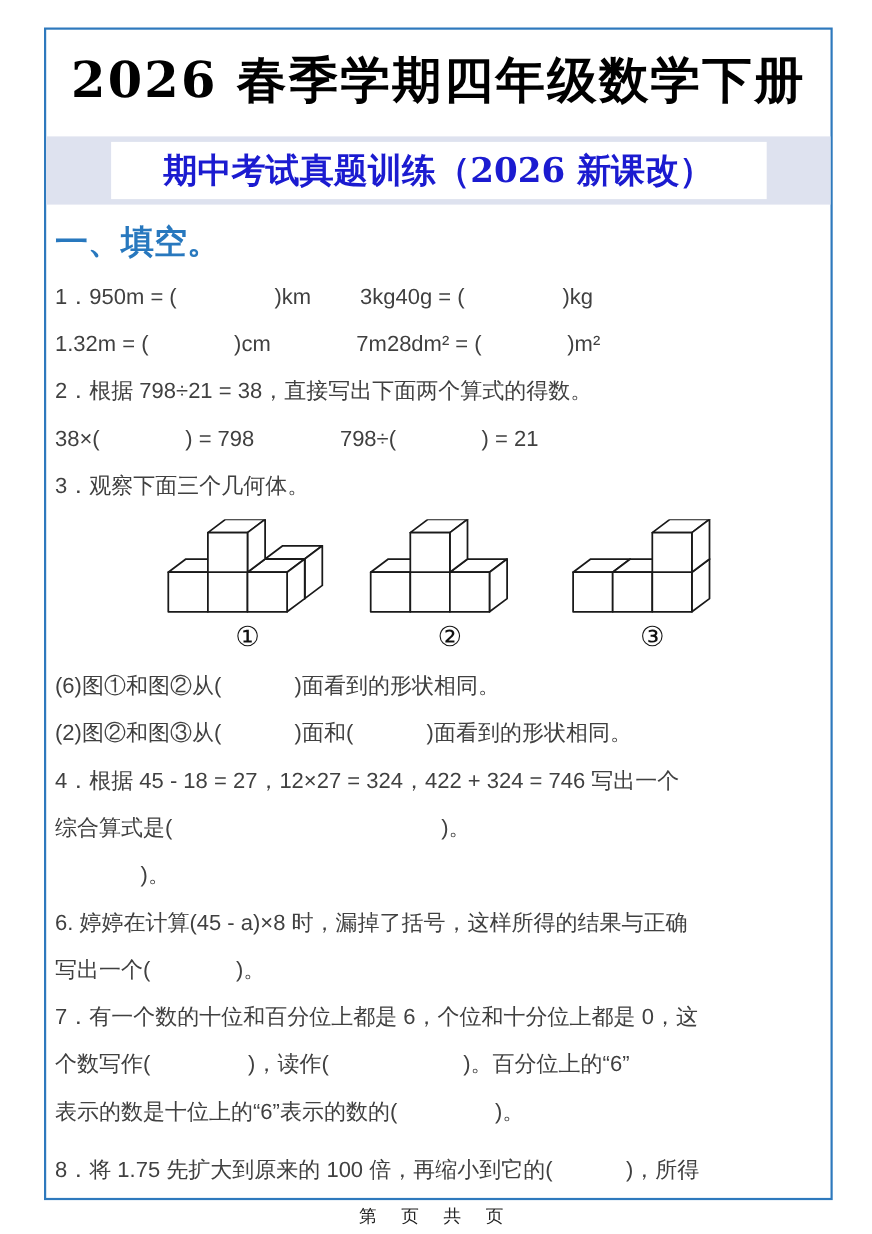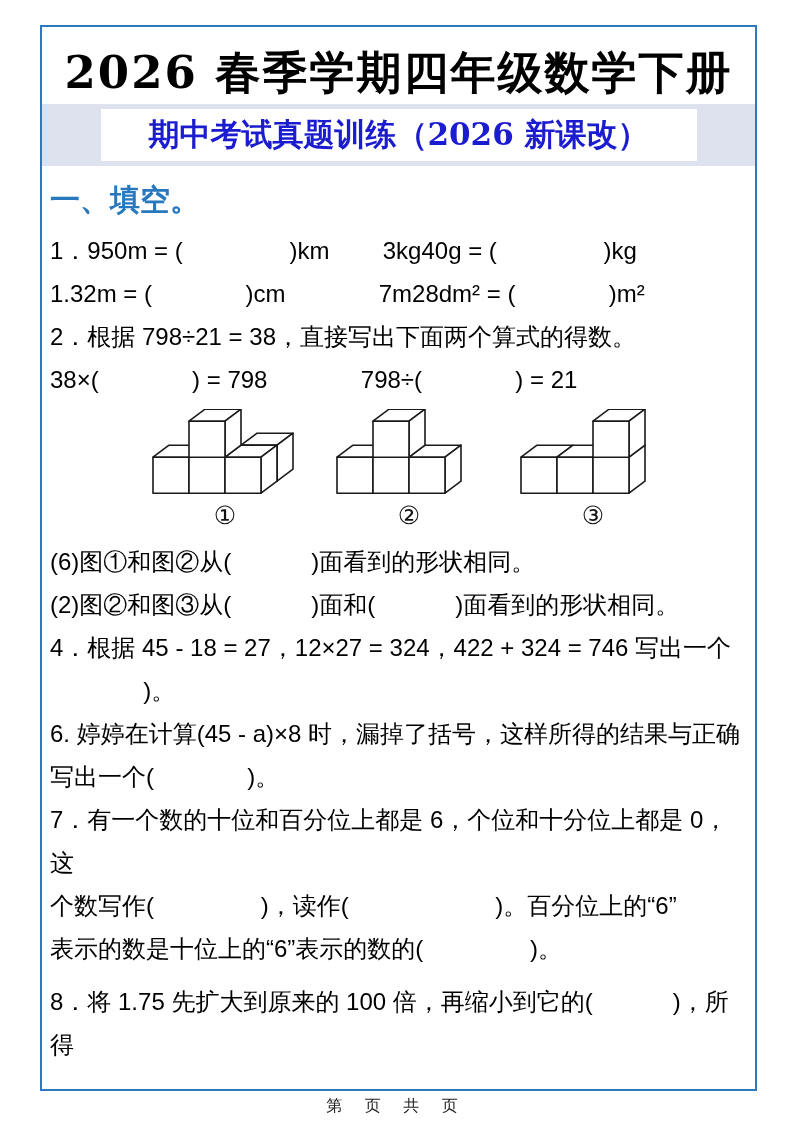--- a/index.html
+++ b/index.html
@@ -3,27 +3,27 @@
 <meta charset="utf-8">
 <style>
   html,body{margin:0;padding:0;background:#ffffff;}
   .page{position:relative;width:793px;height:1122px;background:#ffffff;
         font-family:"Liberation Sans",sans-serif;overflow:hidden;}
   .frame{position:absolute;left:40px;top:25px;width:717px;height:1066px;
          border:2px solid #2E79BD;background:#ffffff;box-sizing:border-box;}
   .title{margin:16px 0 0 0;text-align:center;font-size:45px;font-weight:900;
          color:#000000;letter-spacing:2px;
          font-family:"DejaVu Serif","Liberation Serif",serif;}
-  .band{margin-top:1px;background:#DEE2EF;padding:5px 12px;}
+  .band{margin-top:21px;background:#DEE2EF;padding:5px 12px;}
   .subtitle-box{background:#ffffff;width:596px;margin:0 auto;text-align:center;padding:5px 0;}
   .subtitle{color:#1B1BD0;font-size:31px;font-weight:bold;
             font-family:"DejaVu Serif","Liberation Serif",serif;}
   .content{padding:10px 8px 0 8px;}
   .heading{color:#2878BE;font-weight:bold;font-size:30px;margin:4px 0 8px 0;}
-  .line{font-size:24px;line-height:43px;white-space:pre-wrap;color:#000000;}
+  .line{font-size:20px;line-height:43px;white-space:pre-wrap;color:#404040;}
   .line.gap-top{margin-top:10px;}
   .figures{display:flex;gap:24px;margin:8px 0 10px 95px;}
   .figures figure{margin:0;text-align:center;}
   .figures svg{display:block;}
   .figures figcaption{font-size:25px;margin-top:2px;color:#111;
             font-family:"DejaVu Serif","Liberation Serif",serif;}
   .footer{position:absolute;left:0;top:1096px;width:793px;text-align:center;
           font-size:16px;letter-spacing:9px;color:#222222;}
   .cube{fill:#ffffff;stroke:#1a1a1a;stroke-width:2;stroke-linejoin:round;}
 </style>
@@ -41,20 +41,21 @@
       </div>
     </div>
 
     <div class="content">
       <div class="heading">一、填空。</div>
 
       <div class="line">1．950m = (                )km        3kg40g = (                )kg</div>
       <div class="line">1.32m = (              )cm              7m28dm² = (              )m²</div>
       <div class="line">2．根据 798÷21 = 38，直接写出下面两个算式的得数。</div>
       <div class="line">38×(              ) = 798              798÷(              ) = 21</div>
+      <div class="line">3．观察下面三个几何体。</div>
 
       <div class="figures">
         <figure>
           <svg width="160" height="90" viewBox="0 0 200 112">
 
             <polygon class="cube" points="120,45 140,30 185,30 165,45"></polygon>
             <polygon class="cube" points="165,45 185,30 185,75 165,90"></polygon>
             <rect class="cube" x="120" y="45" width="45" height="45"></rect>
 
             <polygon class="cube" points="10,60 30,45 75,45 55,60"></polygon>
@@ -101,20 +102,21 @@
             <polygon class="cube" points="145,15 165,0 165,45 145,60"></polygon>
             <rect class="cube" x="100" y="15" width="45" height="45"></rect>
           </svg>
           <figcaption>③</figcaption>
         </figure>
       </div>
 
       <div class="line">(6)图①和图②从(            )面看到的形状相同。</div>
       <div class="line">(2)图②和图③从(            )面和(            )面看到的形状相同。</div>
       <div class="line">4．根据 45 - 18 = 27，12×27 = 324，422 + 324 = 746 写出一个</div>
+      <div class="line">综合算式是(                                            )。</div>
       <div class="line">              )。</div>
       <div class="line">6. 婷婷在计算(45 - a)×8 时，漏掉了括号，这样所得的结果与正确</div>
       <div class="line">写出一个(              )。</div>
       <div class="line">7．有一个数的十位和百分位上都是 6，个位和十分位上都是 0，这</div>
       <div class="line">个数写作(                )，读作(                      )。百分位上的“6”</div>
       <div class="line">表示的数是十位上的“6”表示的数的(                )。</div>
       <div class="line gap-top">8．将 1.75 先扩大到原来的 100 倍，再缩小到它的(            )，所得</div>
     </div>
   </div>
 

